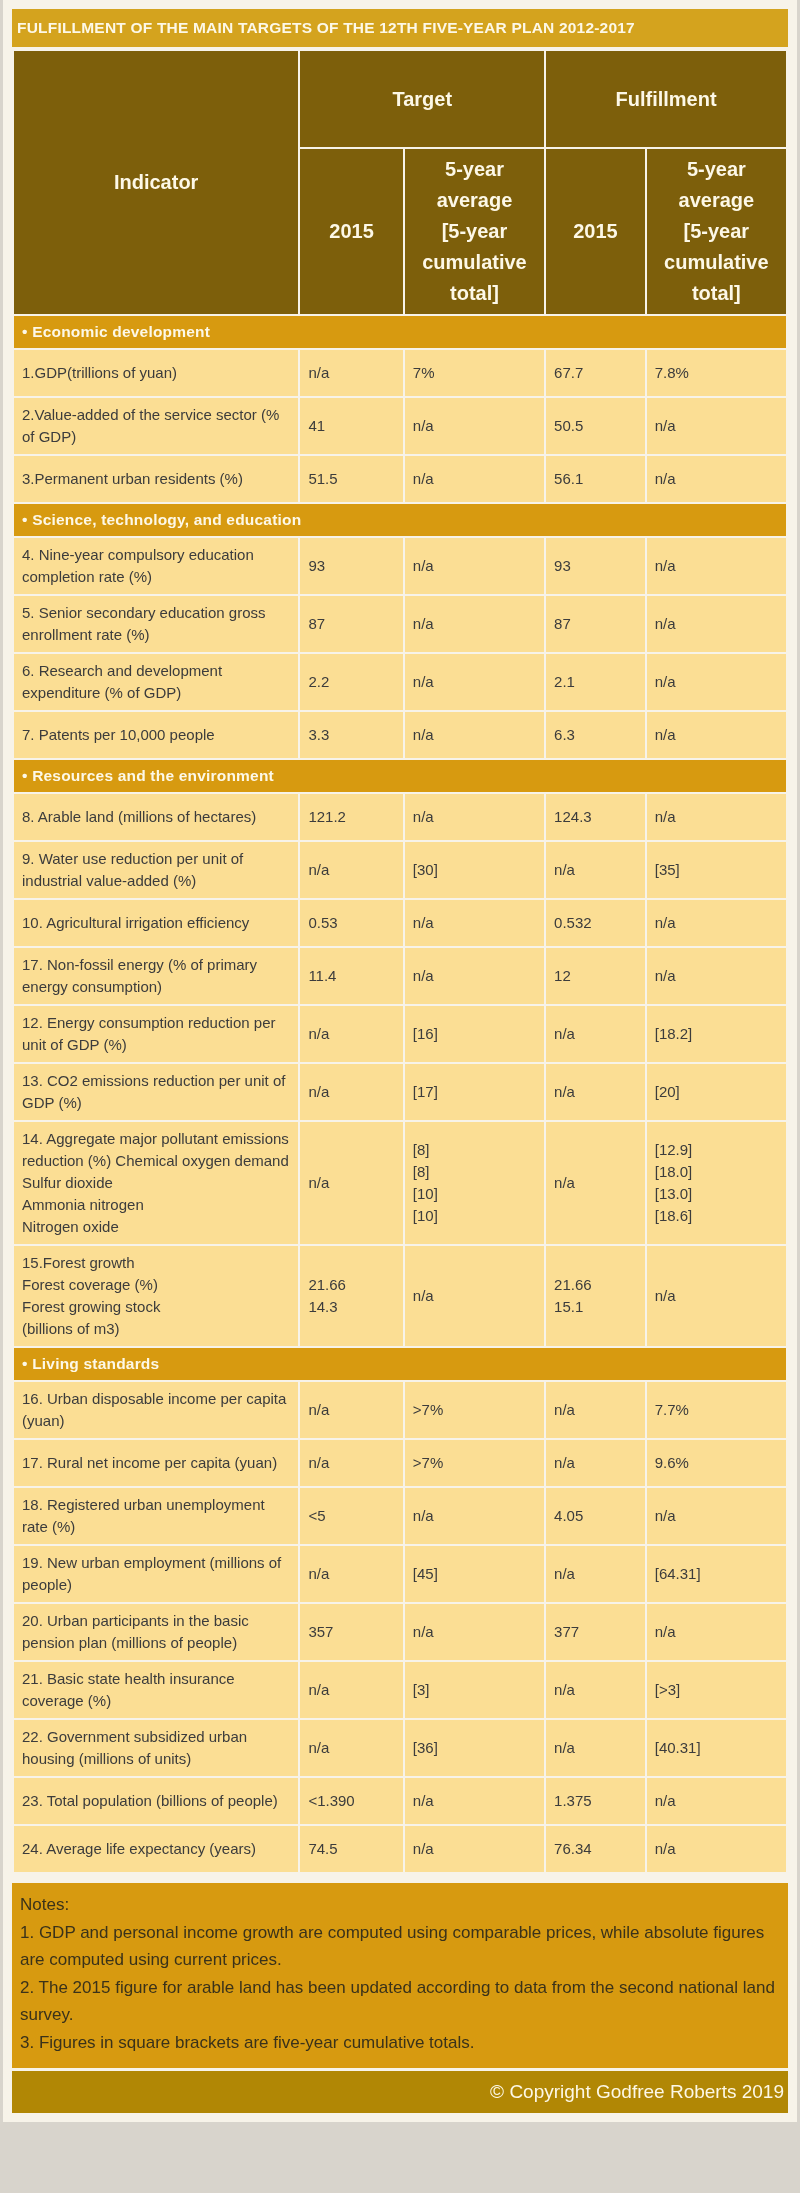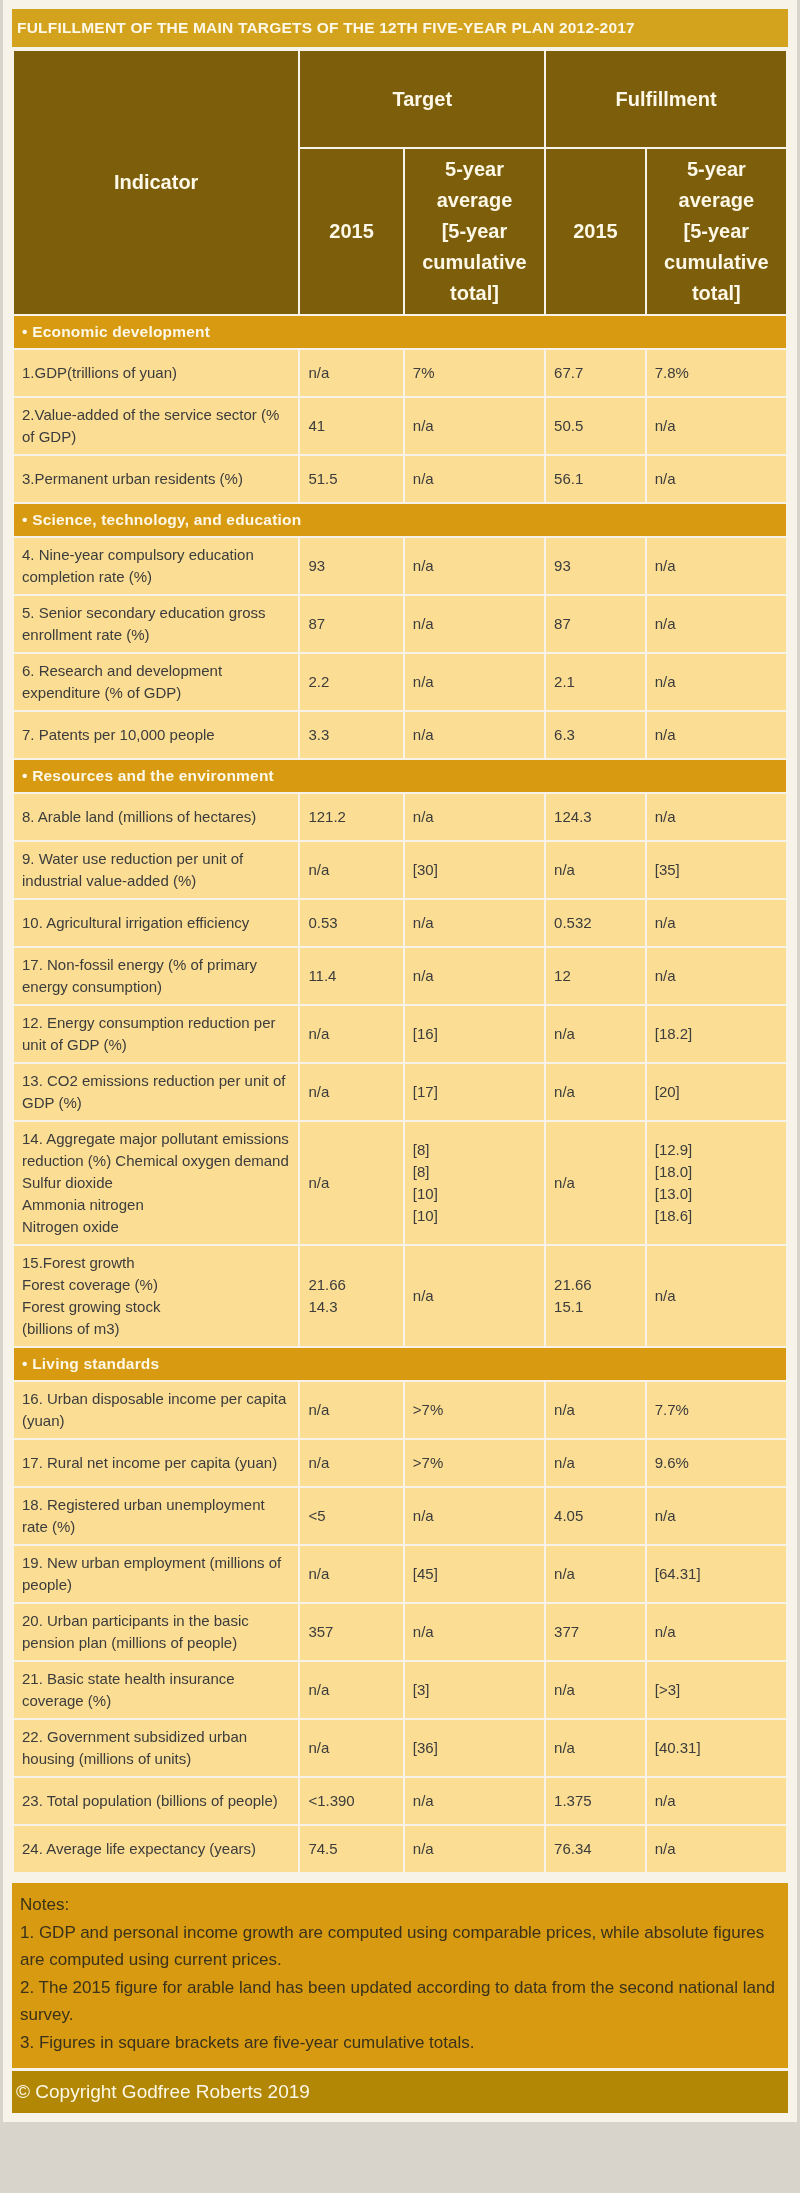--- a/index.html
+++ b/index.html
@@ -39,21 +39,21 @@
   }
   td.ind{text-align:left;}
   td.val{text-align:left;}
   .notes{
     background:var(--notes_bg);color:var(--notes_text);
     font-size:17px;line-height:1.62;padding:8px 10px 12px 8px;margin-top:9px;
   }
   .notes .note-line{white-space:pre-line;}
   .footer{
     background:var(--footer_bg);color:var(--text_light);
-    text-align:left;font-size:19px;padding:10px 4px;margin-top:3px;
+    text-align:right;font-size:19px;padding:10px 4px;margin-top:3px;
   }
 </style>
 </head>
 <body>
 
 <div class="page">
 
   <div class="title-bar">FULFILLMENT OF THE MAIN TARGETS OF THE 12TH FIVE-YEAR PLAN 2012-2017</div>
 
   <table class="main">

